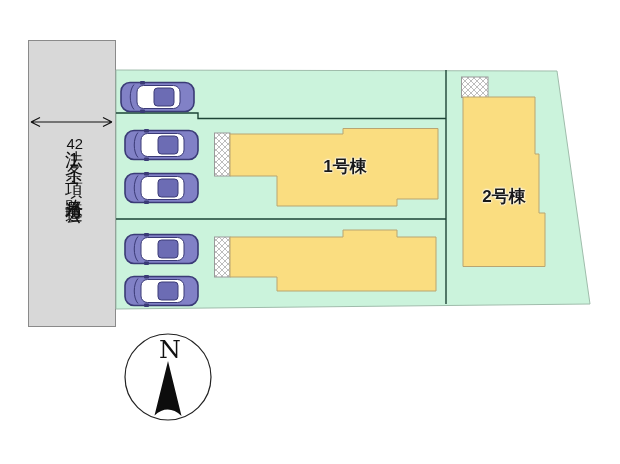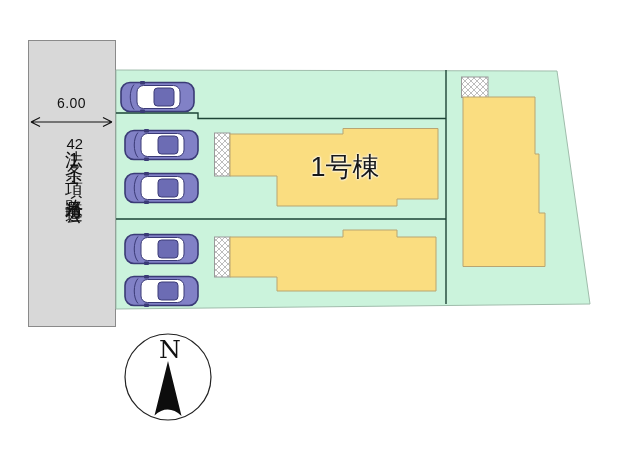--- a/index.html
+++ b/index.html
@@ -13,22 +13,22 @@
     font-size:14px;color:#111;letter-spacing:0.5px;
   }
   .road-label{
     position:absolute;left:61px;top:136px;
     writing-mode:vertical-rl;text-orientation:upright;
     font-size:18px;line-height:26px;color:#111;letter-spacing:-1px;
   }
   .road-label .tcy{text-combine-upright:all;font-size:15px;}
   .road-label .gap{margin-top:7px;display:inline;}
   .bldg-label{
-    position:absolute;text-align:center;font-size:27px;line-height:34px;
-    font-weight:400;color:#181818;
+    position:absolute;text-align:center;font-size:17px;line-height:34px;
+    font-weight:700;color:#181818;
     text-shadow:0 0 2px #fff,0 0 2px #fff,0 0 3px #fff;
     white-space:nowrap;
   }
   .bldg-label.b1{left:270px;top:150px;width:150px;}
   .bldg-label.b2{left:444px;top:180px;width:120px;}
   .bldg-label.b3{left:270px;top:248px;width:150px;}
   .north{font-family:"DejaVu Serif","Liberation Serif",serif;font-size:25px;fill:#111;}
 </style>
 </head>
 <body>
@@ -73,21 +73,21 @@
     <use href="#car" x="124" y="233"></use>
     <use href="#car" x="124" y="275"></use>
 
     <g transform="translate(124,333)">
       <circle cx="44" cy="44" r="43" fill="#ffffff" stroke="#222" stroke-width="1.2"></circle>
       <path d="M44,28 L30.5,82.5 Q44,70.5 57.5,83 Z" fill="#0d0d0d"></path>
       <text x="46" y="25" text-anchor="middle" class="north">N</text>
     </g>
   </svg>
 
-  <div class="dim-label">6.00</div>
 
   <div class="road-label">
     <span>法</span><span class="tcy">42</span><span>条1項1号道路</span><span class="gap">公道</span>
   </div>
 
   <div class="bldg-label b1">1号棟</div>
+  <div class="bldg-label b2">2号棟</div>
 
 </div>
 
 </body></html>

